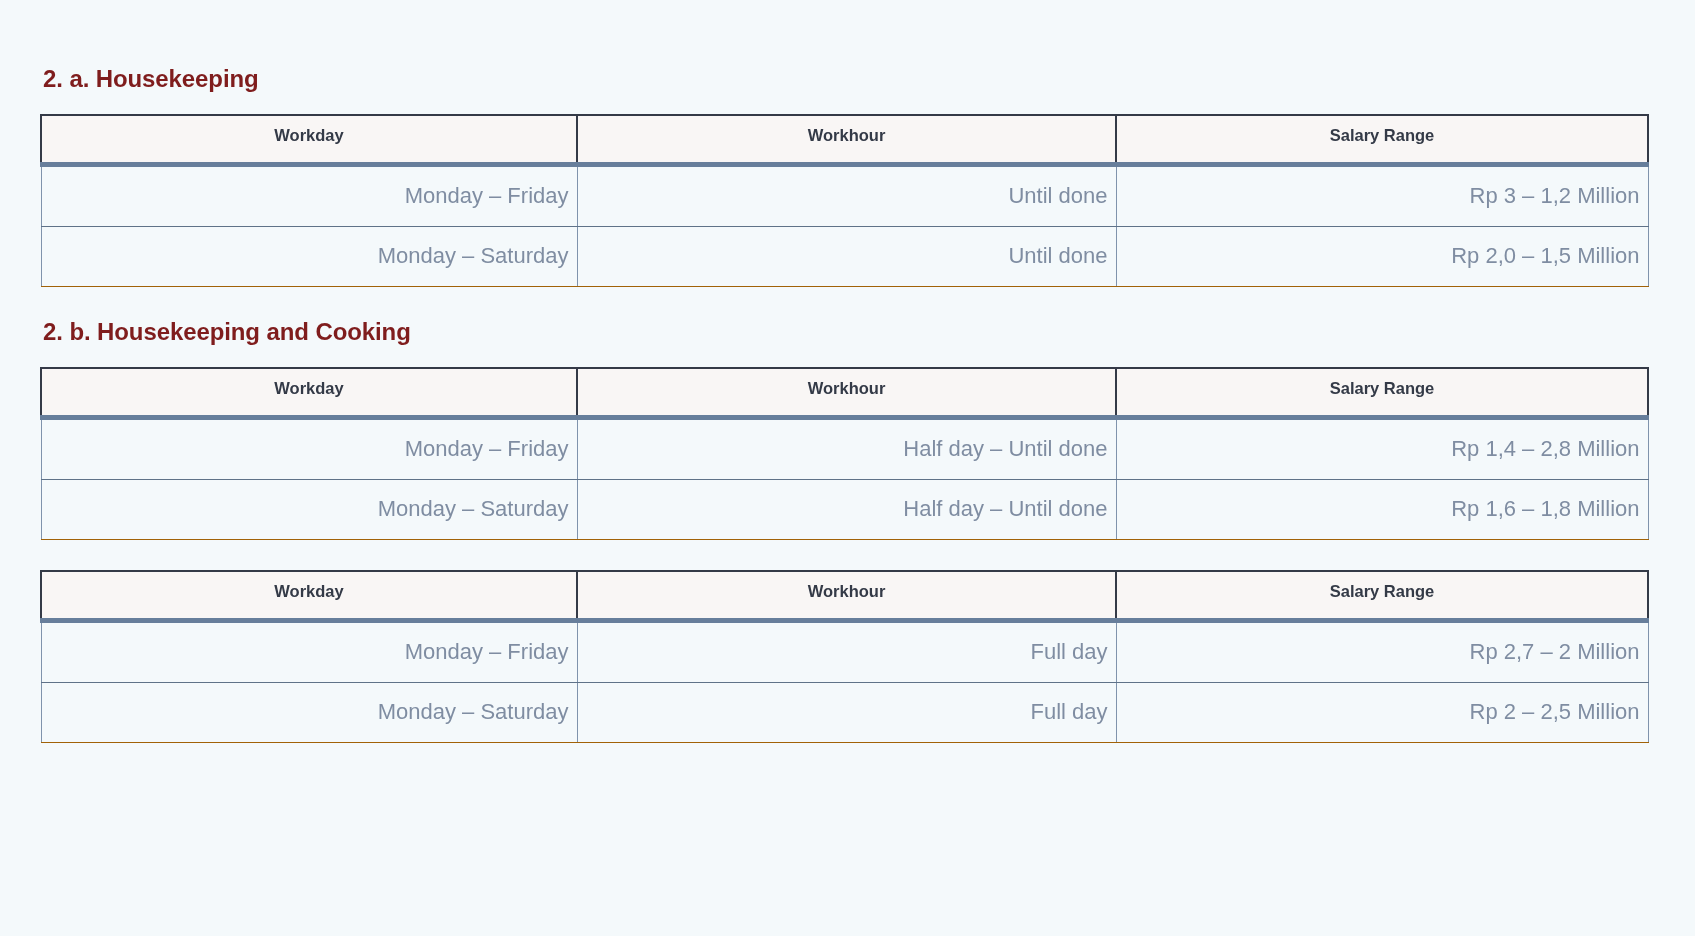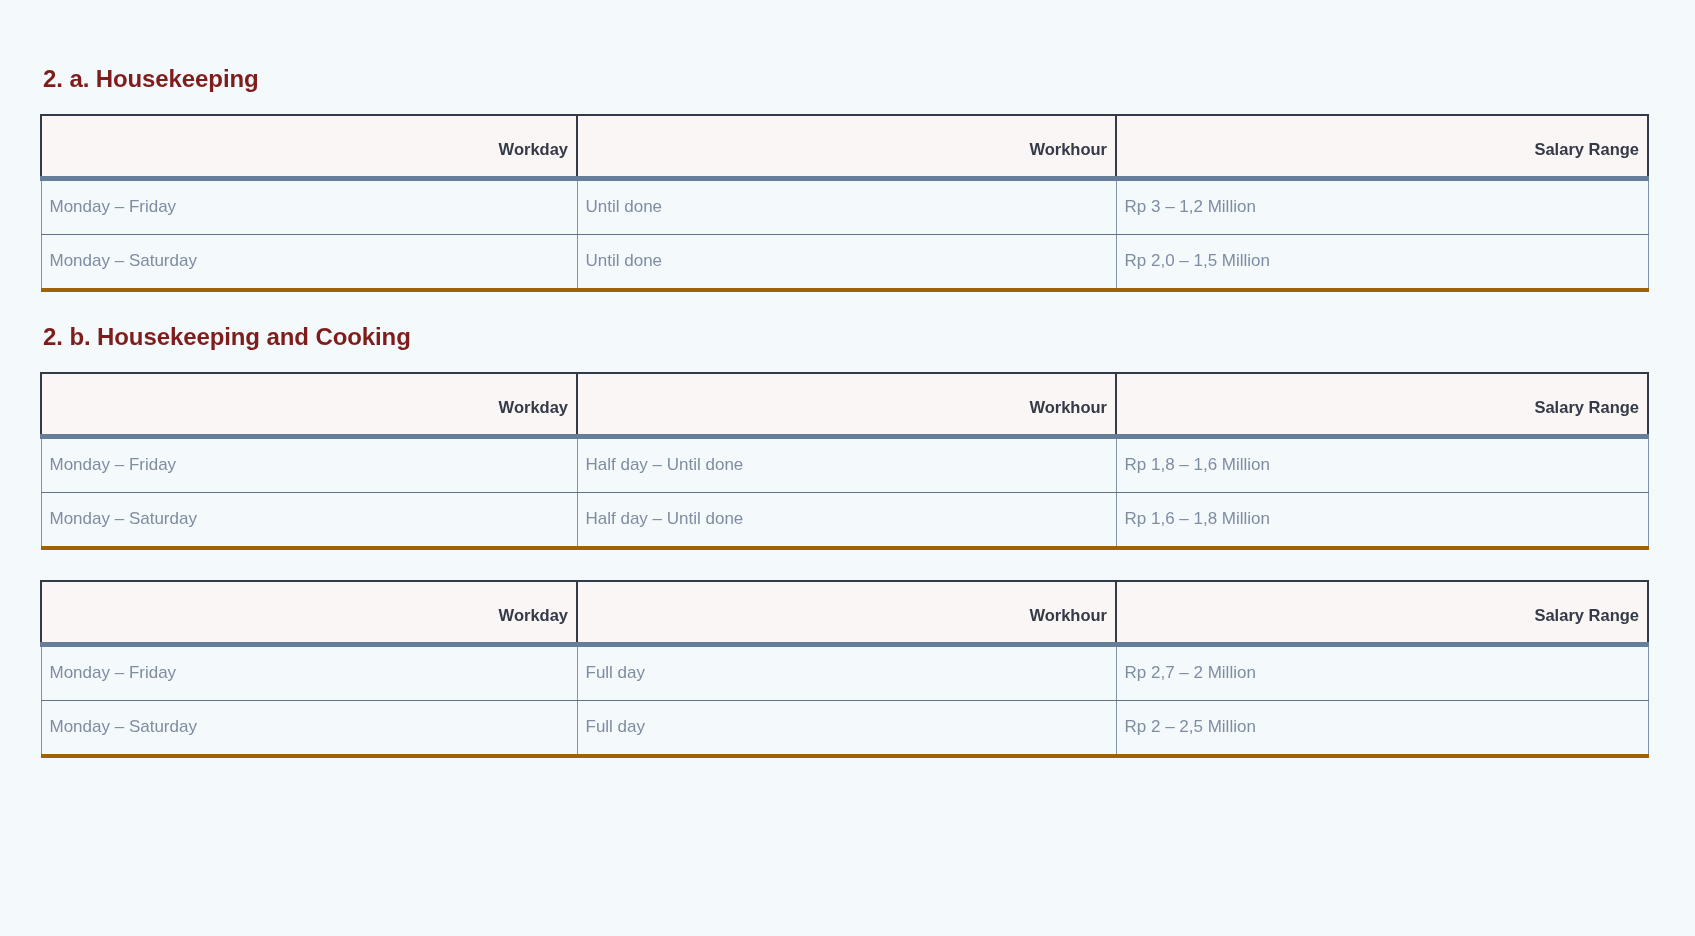--- a/index.html
+++ b/index.html
@@ -54,47 +54,47 @@
 
   table.salary-table col.c-workday   { width: 536px; }
   table.salary-table col.c-workhour  { width: 539px; }
   table.salary-table col.c-salary    { width: 532px; }
 
   table.salary-table thead th {
     background: #f9f6f5;
     color: #343a47;
     font-size: 16.5px;
     font-weight: bold;
-    text-align: right;
-    padding: 24px 8px 17px;
+    text-align: center;
+    padding: 10px 8px 17px;
     border-top: 2px solid #343a47;
     border-left: 2px solid #343a47;
     border-bottom: 5px solid #677e9b;
     box-sizing: border-box;
   }
   table.salary-table thead th:last-child {
     border-right: 2px solid #343a47;
   }
 
   table.salary-table tbody td {
     background: #f4f9fb;
     color: #7f8da2;
-    font-size: 17px;
+    font-size: 22px;
     font-weight: 400;
-    text-align: left;
+    text-align: right;
     padding: 16px 8px 17px;
     border-left: 1px solid #7f93ac;
     border-bottom: 1px solid #5f7288;
     box-sizing: border-box;
   }
   table.salary-table tbody td:last-child {
     border-right: 1px solid #7f93ac;
   }
   table.salary-table tbody tr:last-child td {
-    border-bottom: 4px solid #a16207;
+    border-bottom: 1px solid #a16207;
   }
 </style>
 </head>
 <body>
 
 <div class="page">
 
 
   <div class="section">
     <h2 class="section-heading">2. a. Housekeeping</h2>
@@ -140,21 +140,21 @@
         <tr>
           <th>Workday</th>
           <th>Workhour</th>
           <th>Salary Range</th>
         </tr>
       </thead>
       <tbody>
         <tr>
           <td>Monday – Friday</td>
           <td>Half day – Until done</td>
-          <td>Rp 1,8 – 1,6 Million</td>
+          <td>Rp 1,4 – 2,8 Million</td>
         </tr>
         <tr>
           <td>Monday – Saturday</td>
           <td>Half day – Until done</td>
           <td>Rp 1,6 – 1,8 Million</td>
         </tr>
       </tbody>
     </table>
   </div>
 

